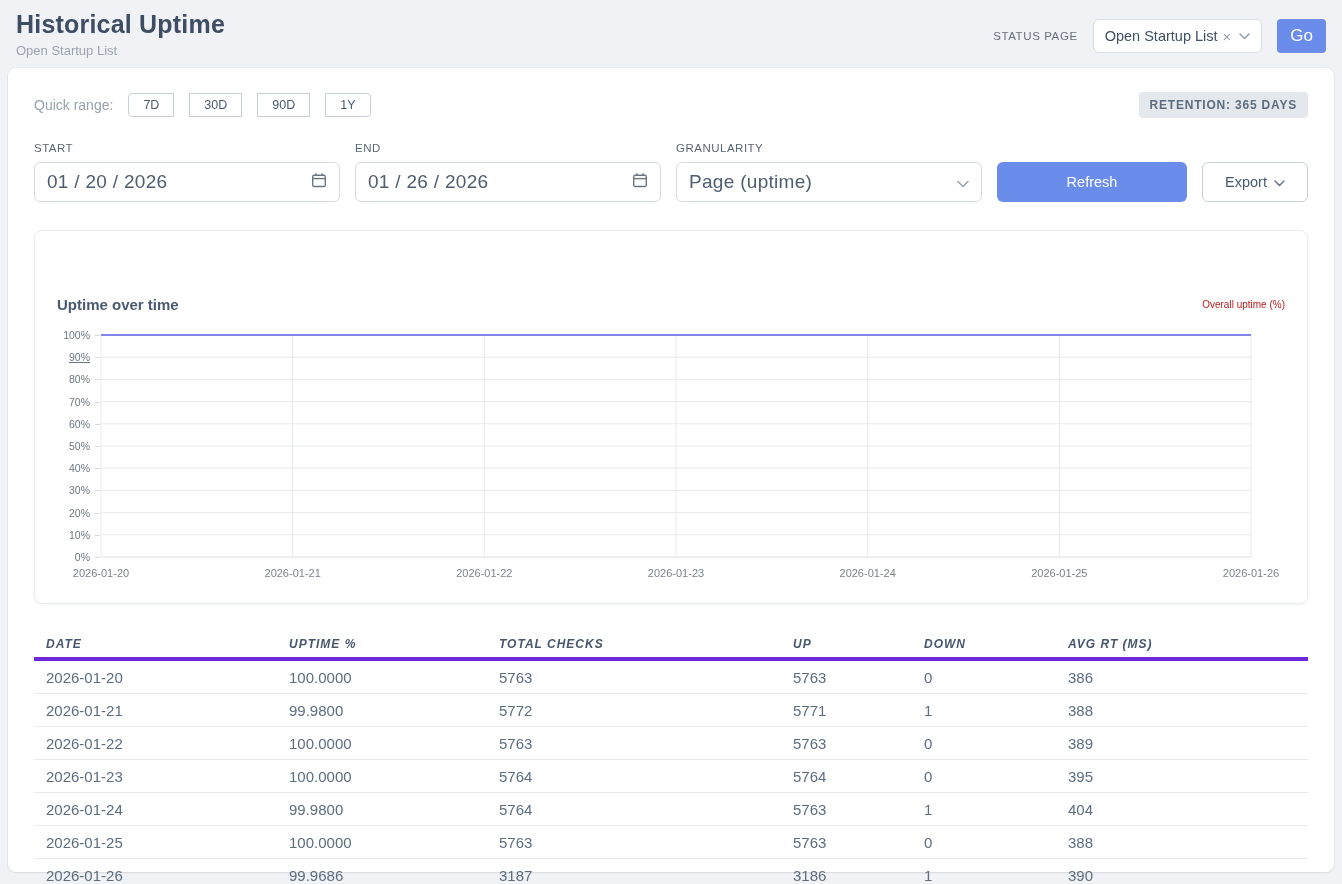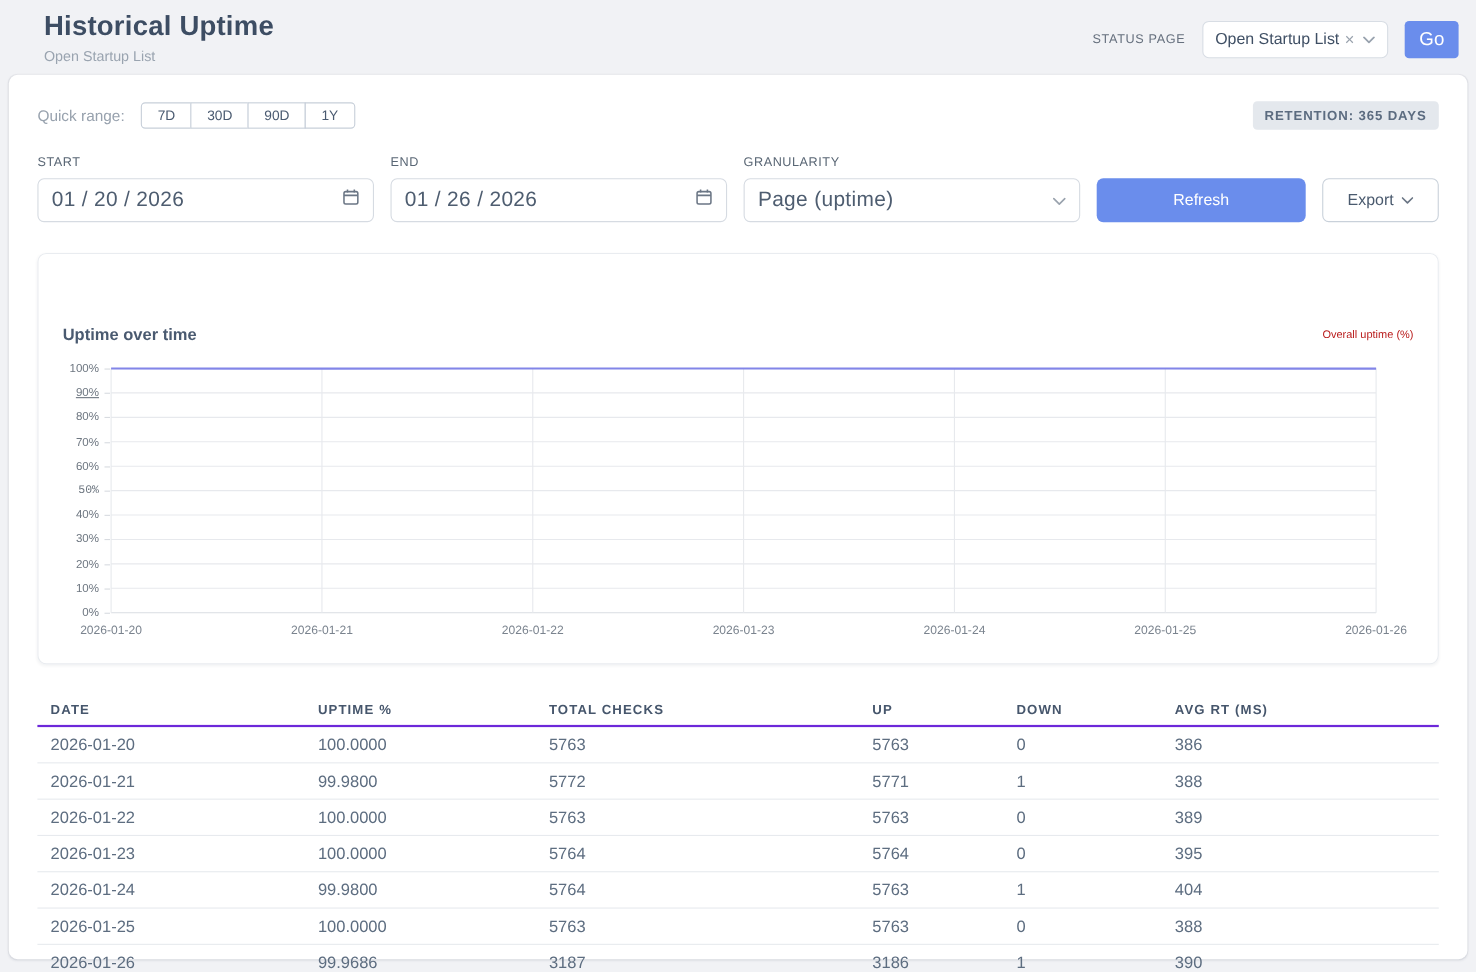--- a/index.html
+++ b/index.html
@@ -5,40 +5,40 @@
   * { box-sizing: border-box; margin: 0; padding: 0; }
   html, body { width: 1342px; height: 884px; overflow: hidden; }
   body {
     background: #f1f2f5;
     font-family: "Liberation Sans", "DejaVu Sans", sans-serif;
     color: #4a5a70;
   }
   button { font-family: inherit; cursor: pointer; }
 
   
-  .top-bar { display: flex; justify-content: space-between; align-items: flex-start; padding: 10px 16px 10px; margin-left: 24px; }
+  .top-bar { display: flex; justify-content: space-between; align-items: flex-start; padding: 10px 16px 10px; }
   .page-title { font-size: 25px; font-weight: 700; color: #3d4d63; letter-spacing: .2px; }
   .page-subtitle { font-size: 13px; color: #9aa4b0; margin-top: 4px; }
   .top-right { display: flex; align-items: center; gap: 15px; margin-top: 9px; }
   .sp-label { font-size: 11.5px; color: #66707e; letter-spacing: .6px; font-weight: 500; }
   .sp-select { display: flex; align-items: center; gap: 5px; background: #fff; border: 1px solid #d8dde4;
                border-radius: 6px; padding: 8px 11px; font-size: 14.5px; color: #3f4f64; cursor: pointer; }
   .sp-clear { color: #98a1ac; font-size: 15px; line-height: 1; }
   .chev { display: inline-flex; margin-left: 3px; }
   .go-btn { background: #6a8dec; color: #fff; border: none; border-radius: 4px; font-size: 17px; padding: 7px 13px; }
 
   
   .panel { margin: 0 8px; background: #fff; border-radius: 8px; height: 804px;
            box-shadow: 0 1px 2px rgba(20,30,50,.07), 0 0 0 1px rgba(20,30,50,.04);
            padding: 24px 26px 18px; }
 
   .row1 { display: flex; align-items: center; justify-content: space-between; }
   .qr { display: flex; align-items: center; gap: 15px; }
   .qr-label { font-size: 14px; color: #98a2ae; }
-  .seg { display: inline-flex; }
+  .seg { display: inline-flex; gap: 16px; }
   .seg button { border: 1px solid #c7cfd9; background: #fff; color: #4a5a70; font-size: 12.5px;
                 padding: 4px 14px; margin-left: -1px; }
   .seg button:first-child { border-radius: 4px 0 0 4px; margin-left: 0; }
   .seg button:last-child { border-radius: 0 4px 4px 0; }
   .badge { background: #e4e8ed; color: #5c6c80; font-size: 12px; letter-spacing: .8px; font-weight: 600;
            padding: 6px 11px; border-radius: 4px; }
 
   .row2 { display: flex; gap: 15px; margin-top: 24px; align-items: flex-end; }
   .field { flex: 1 1 0; }
   .field-label { font-size: 11.5px; color: #5a6775; letter-spacing: .5px; margin-bottom: 8px; }
@@ -65,21 +65,21 @@
   .ytick-mark { position: absolute; right: 1px; width: 5px; height: 1px; background: #d8dbe0; }
   .plot { flex: 1; position: relative; margin-right: 34px; }
   .plot-svg { position: absolute; inset: 0; width: 100%; height: 100%; overflow: visible; display: block; }
   .x-axis { position: relative; height: 20px; margin: 10px 34px 0 44px; }
   .xlab { position: absolute; top: 0; transform: translateX(-50%); font-size: 11px; color: #7a838e; white-space: nowrap; }
 
   
   .table { margin-top: 26px; }
   .trow { display: grid; grid-template-columns: 243px 210px 294px 131px 144px 1fr;
           align-items: center; border-bottom: 1px solid #e7eaee; height: 33px; }
-  .trow.head { height: 31px; border-bottom: 2px solid #6d28d9; }
+  .trow.head { height: 31px; border-bottom: 4px solid #6d28d9; font-style: italic; }
   .hcell { font-size: 12px; font-weight: 700; letter-spacing: 1px; color: #46566c; padding-left: 12px; }
   .tcell { font-size: 15px; color: #5d6d80; padding-left: 12px; }
 </style>
 </head>
 <body>
 
 <div class="top-bar">
   <div>
     <div class="page-title">Historical Uptime</div>
     <div class="page-subtitle">Open Startup List</div>
@@ -175,21 +175,21 @@
           <span class="ylab" style="top: 100%;">0%</span>
           <span class="ytick-mark" style="top: 100%;"></span>
           <span class="ylab" style="top: 90%;">10%</span>
           <span class="ytick-mark" style="top: 90%;"></span>
           <span class="ylab" style="top: 80%;">20%</span>
           <span class="ytick-mark" style="top: 80%;"></span>
           <span class="ylab" style="top: 70%;">30%</span>
           <span class="ytick-mark" style="top: 70%;"></span>
           <span class="ylab" style="top: 60%;">40%</span>
           <span class="ytick-mark" style="top: 60%;"></span>
-          <span class="ylab" style="top: 50%; font-family: Liberation Mono, monospace;">50%</span>
+          <span class="ylab" style="top: 50%;">50%</span>
           <span class="ytick-mark" style="top: 50%;"></span>
           <span class="ylab" style="top: 40%;">60%</span>
           <span class="ytick-mark" style="top: 40%;"></span>
           <span class="ylab" style="top: 30%;">70%</span>
           <span class="ytick-mark" style="top: 30%;"></span>
           <span class="ylab" style="top: 20%; margin-left: 34px;">80%</span>
           <span class="ytick-mark" style="top: 20%;"></span>
           <span class="ylab" style="top: 10%; text-decoration: underline;">90%</span>
           <span class="ytick-mark" style="top: 10%;"></span>
           <span class="ylab" style="top: 0%;">100%</span>

